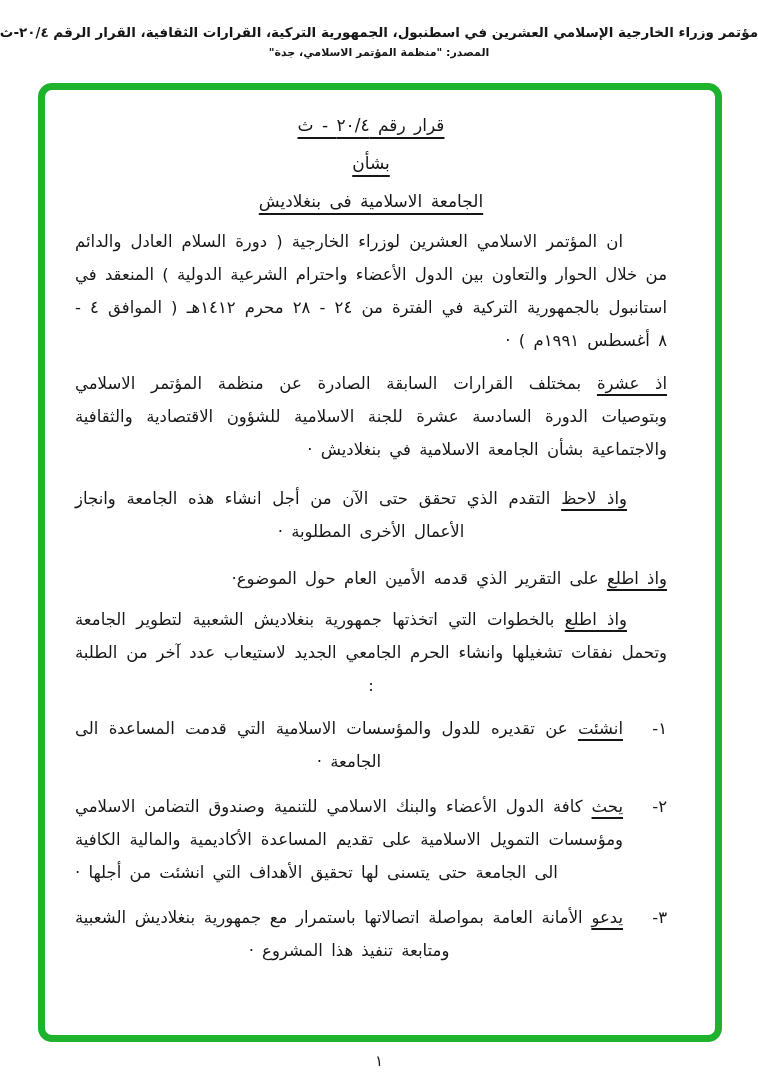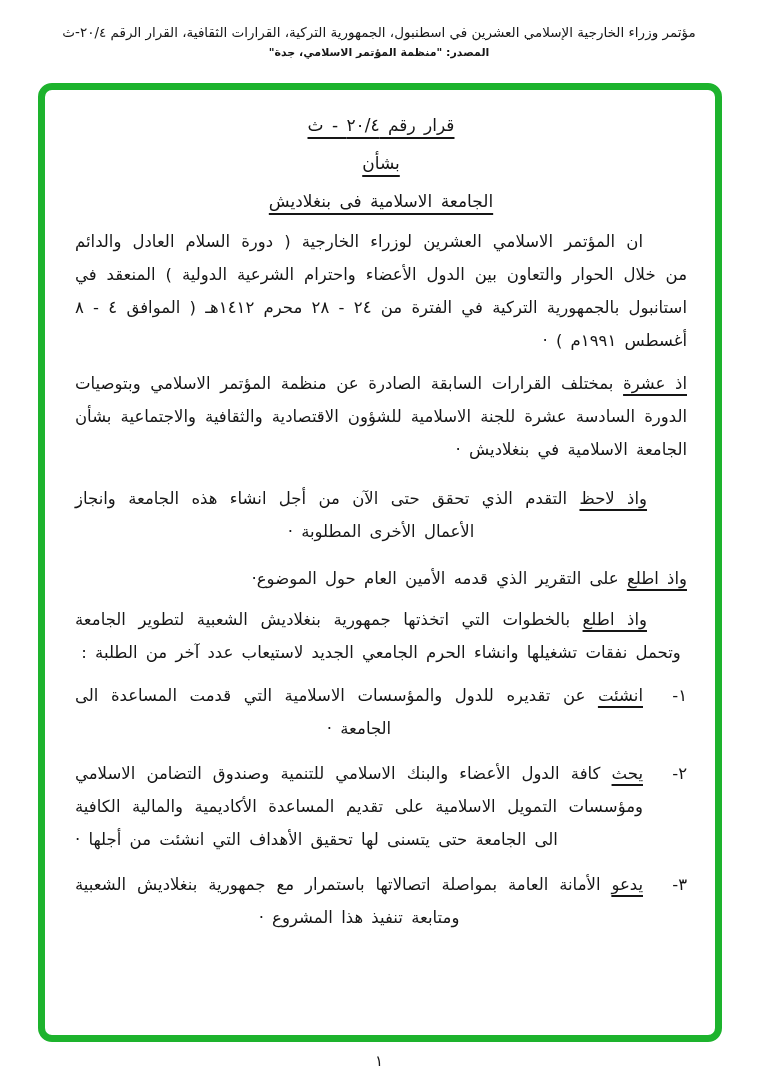--- a/index.html
+++ b/index.html
@@ -21,21 +21,21 @@
   .doc-header{
     position:absolute;
     top:24px;
     left:0;
     width:100%;
     text-align:center;
     direction:rtl;
   }
   .doc-header .h-line1{
     font-size:13.5px;
-    font-weight:normal;
+    font-weight:bold;
     white-space:nowrap;
     letter-spacing:0;
   }
   .doc-header .h-line2{
     margin-top:6px;
     font-size:11px;
     font-weight:bold;
   }
   
   .res-frame{
@@ -44,21 +44,21 @@
     top:83px;
     width:684px;
     height:959px;
     border:7px solid var(--green);
     border-radius:14px;
     background:#ffffff;
     overflow:hidden;
   }
   .content{
     direction:rtl;
-    padding:20px 28px 0 30px;
+    padding:20px 48px 0 30px;
     font-size:16.5px;
     line-height:33px;
     word-spacing:3px;
   }
   
   .title-block{text-align:center;line-height:30px;}
   .title-line{margin-bottom:7px;}
   .title-line span{
     text-decoration:underline;
     text-underline-offset:6px;

